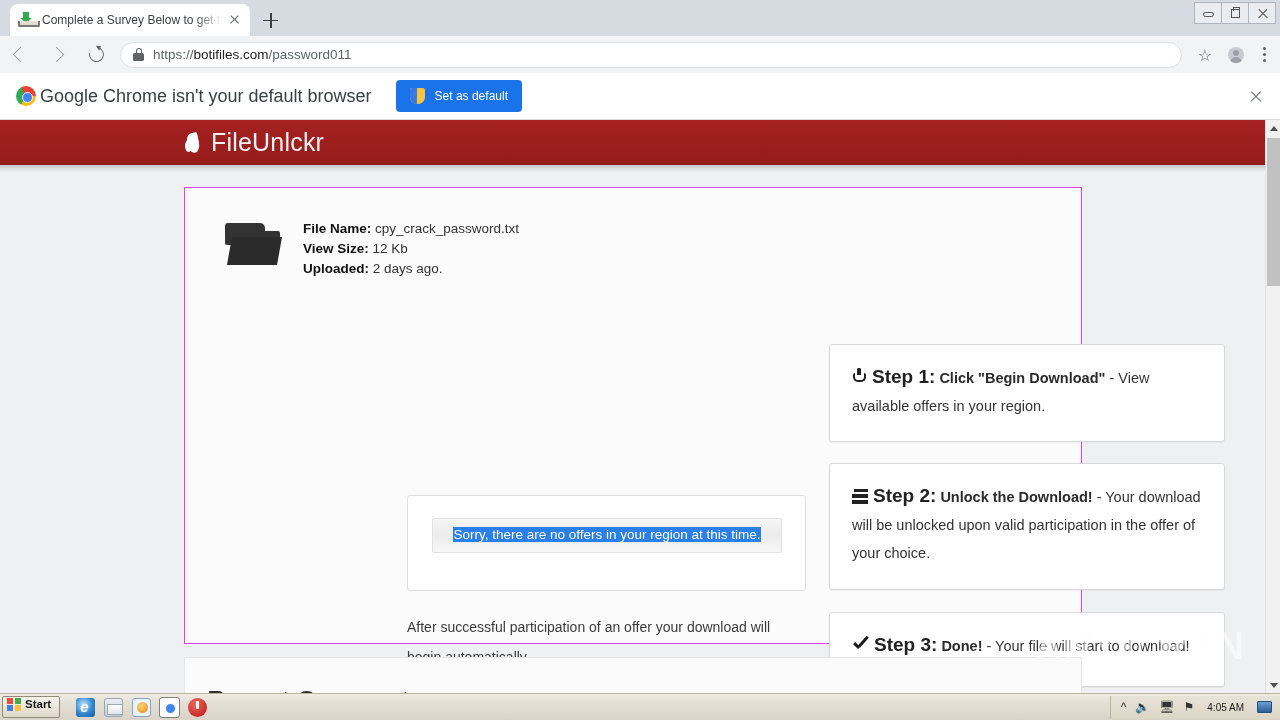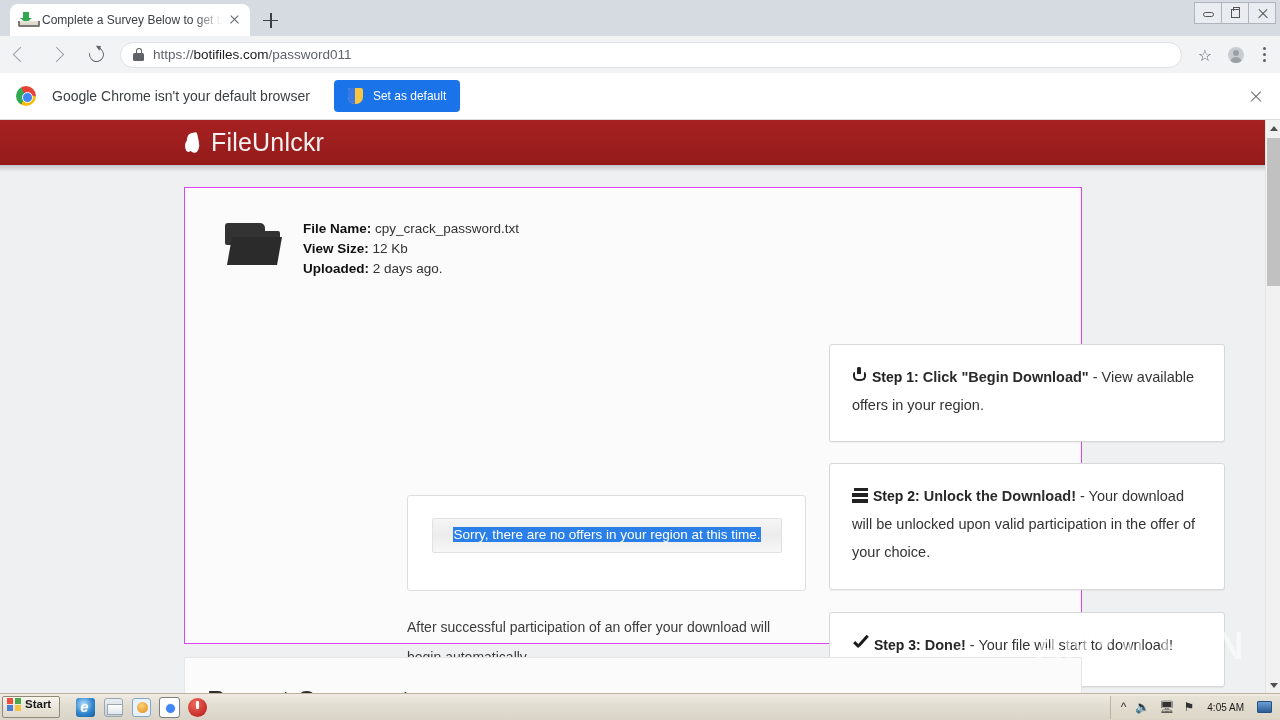--- a/index.html
+++ b/index.html
@@ -133,21 +133,21 @@
   .chrome-logo {
     width:20px; height:20px; border-radius:50%; margin-left:16px; flex:0 0 auto;
     background:
       conic-gradient(from -30deg, #ea4335 0deg 120deg, #fbbc05 120deg 240deg, #34a853 240deg 360deg);
     position:relative;
   }
   .chrome-logo::after {
     content:""; position:absolute; left:5.5px; top:5.5px; width:9px; height:9px;
     border-radius:50%; background:#4285f4; border:1.5px solid #fff;
   }
-  .infobar-text { font-size:14px; color:#3c4043; margin-left:16px; flex:0 0 auto;}
+  .infobar-text { font-size:18px; color:#3c4043; margin-left:4px; flex:0 0 auto;}
   .setdefault {
     margin-left:24px; height:30px; background:#1a73e8; color:#fff;
     border:none; border-radius:4px; font-size:12px;
     display:flex; align-items:center; padding:16px 14px; gap:10px;
     font-family:"Liberation Sans", sans-serif;
   }
   .shield {
     width:15px; height:16px; flex:0 0 auto;
     background:#f9c440; border-radius:2px 2px 7px 7px; position:relative;
   }
@@ -253,21 +253,21 @@
   .step {
     position:absolute; left:644px; background:#fff;
     border:1px solid #d8d8d8; border-radius:3px;
     box-shadow:0 1px 1px rgba(0,0,0,0.05);
     padding:18px 20px 16px 22px;
     font-size:14.5px; color:#333; line-height:28px;
   }
   .step1 { top:156px; width:396px; height:98px; }
   .step2 { top:275px; width:396px; height:127px; }
   .step3 { top:424px; width:396px; height:75px; }
-  .step-head { font-size:14px; font-weight:bold; color:#222; }
+  .step-head { font-size:19px; font-weight:bold; color:#222; }
   .step-sub  { font-weight:bold; font-size:14.5px; color:#2b2b2b;}
   .step-ico { display:inline-block; vertical-align:-2px; margin-right:5px; }
 
   .ico-hand {
     width:15px; height:17px; position:relative;
   }
   .ico-hand .palm {
     position:absolute; left:1px; top:5px; width:13px; height:9px;
     border:2px solid #222; border-radius:2px 2px 5px 5px; border-top:none;
   }

